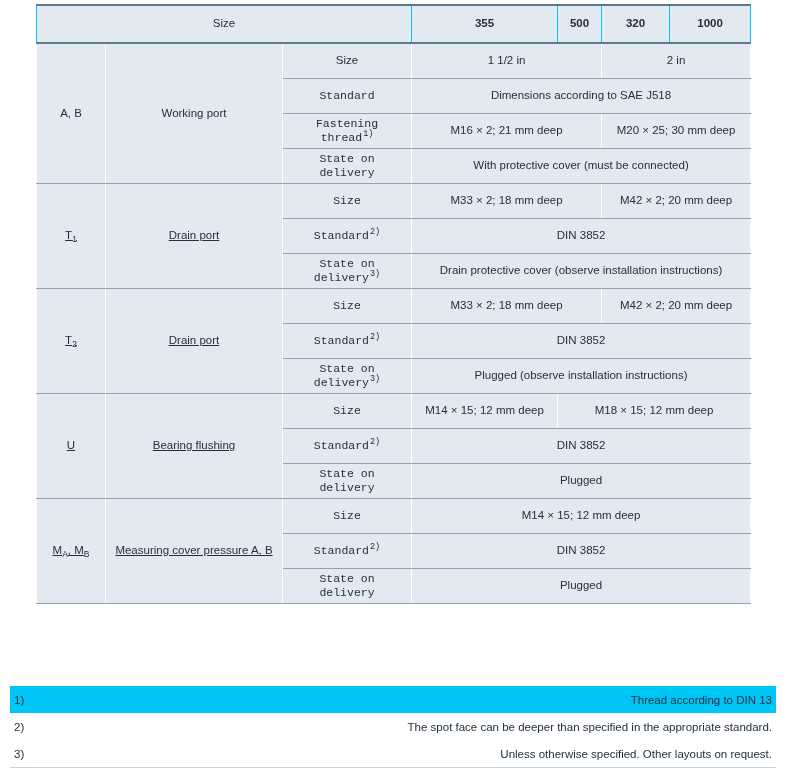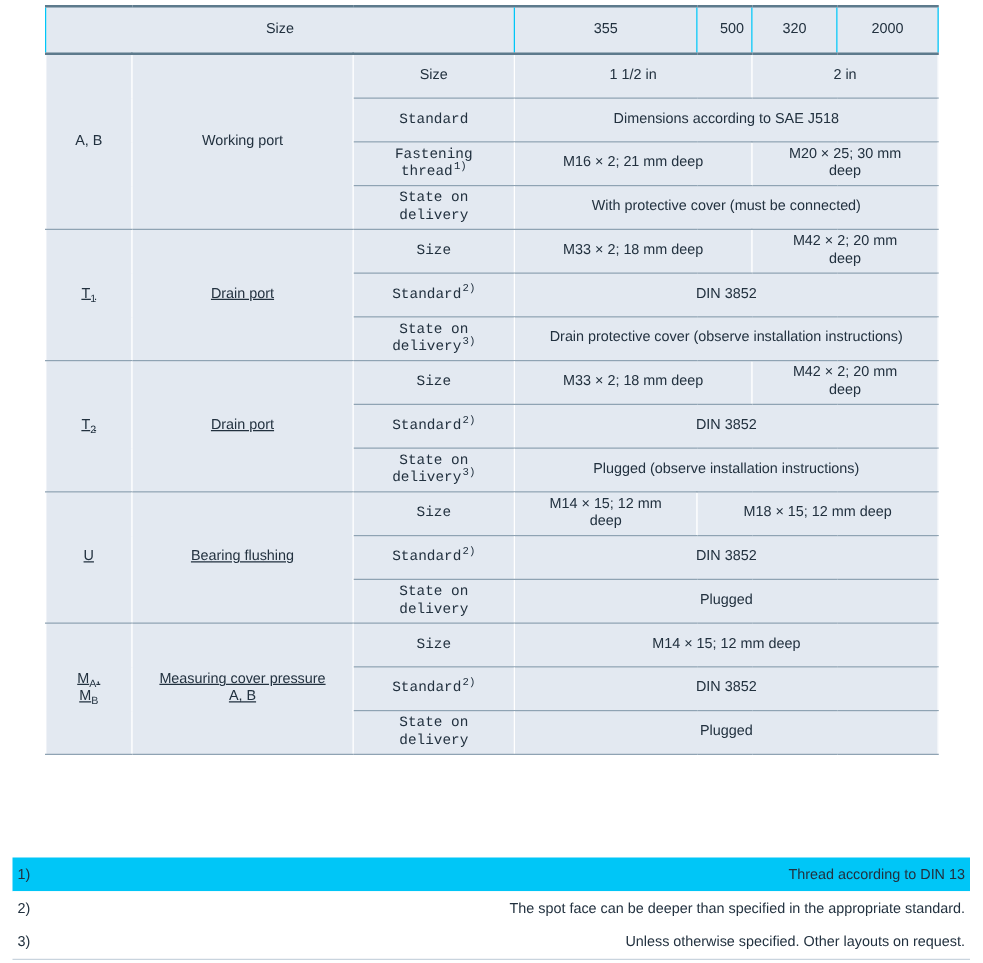--- a/index.html
+++ b/index.html
@@ -25,36 +25,36 @@
     width: 714px;
   }
   table.spec {
     border-collapse: collapse;
     table-layout: fixed;
     width: 714px;
   }
   table.spec td {
     border: 1px solid #ffffff;
     border-bottom: 1px solid #8fa3b3;
-    padding: 0 18px;
+    padding: 0 6px;
     text-align: center;
     vertical-align: middle;
     height: 34px;
     background: #e3e9f1;
     font-size: 11.5px;
     line-height: 1.2;
   }
   
   tr.head td {
     background: #e3e9f1;
     border-top: 2px solid #5d7a8c;
     border-bottom: 2px solid #5d7a8c;
     border-left: 1px solid #00c6f7;
     border-right: 1px solid #00c6f7;
-    font-weight: normal;
+    font-weight: bold;
     height: 36px;
   }
   tr.head td.size-title { font-weight: normal; }
 
   
   td.label      { background: #ffffff; border-bottom: 1px solid #8fa3b3; font-family: Liberation Mono, monospace; }
   td.port       { background: #ffffff; border-right: 1px solid #dde5ec; border-bottom: 1px solid #8fa3b3; text-decoration: underline; }
   td.cyan       { background: #00c6f7; border-color: #00c6f7; border-bottom-color: #00c6f7; }
   td.cyan-edge  { background: #00c6f7; border-bottom: 2px solid #5d7a8c; }
   td.white      { background: #ffffff; }
@@ -103,21 +103,21 @@
       <col style="width:44px">
       <col style="width:68px">
       <col style="width:81px">
     </colgroup>
     <tbody id="spec-body">
         <tr class="head">
           <td colspan="3" class="size-title">Size</td>
           <td>355</td>
           <td>500</td>
           <td>320</td>
-          <td>2000</td>
+          <td>1000</td>
         </tr>
         <tr>
           <td rowspan="4" class="cyan">A, B</td>
           <td rowspan="4" class="cyan">Working port</td>
           <td class="cyan-edge">Size</td>
           <td colspan="2" class="value sep-bottom">1 1/2 in</td>
           <td colspan="2" class="cyan sep-bottom">2 in</td>
         </tr>
         <tr>
           <td class="label">Standard</td>

